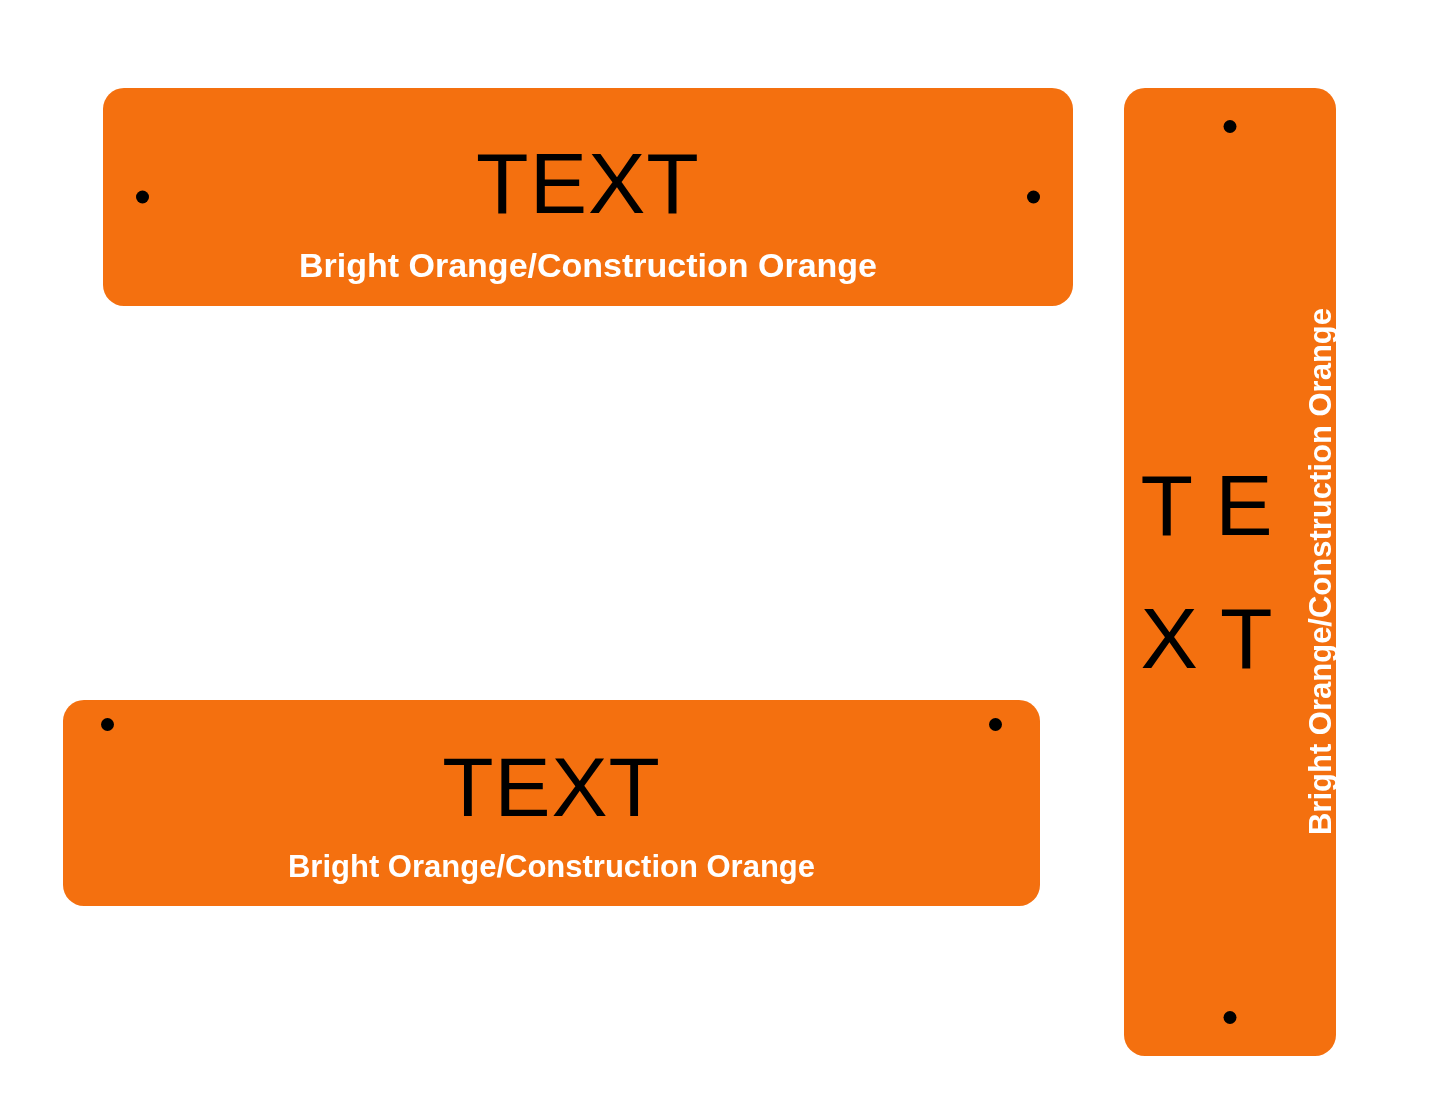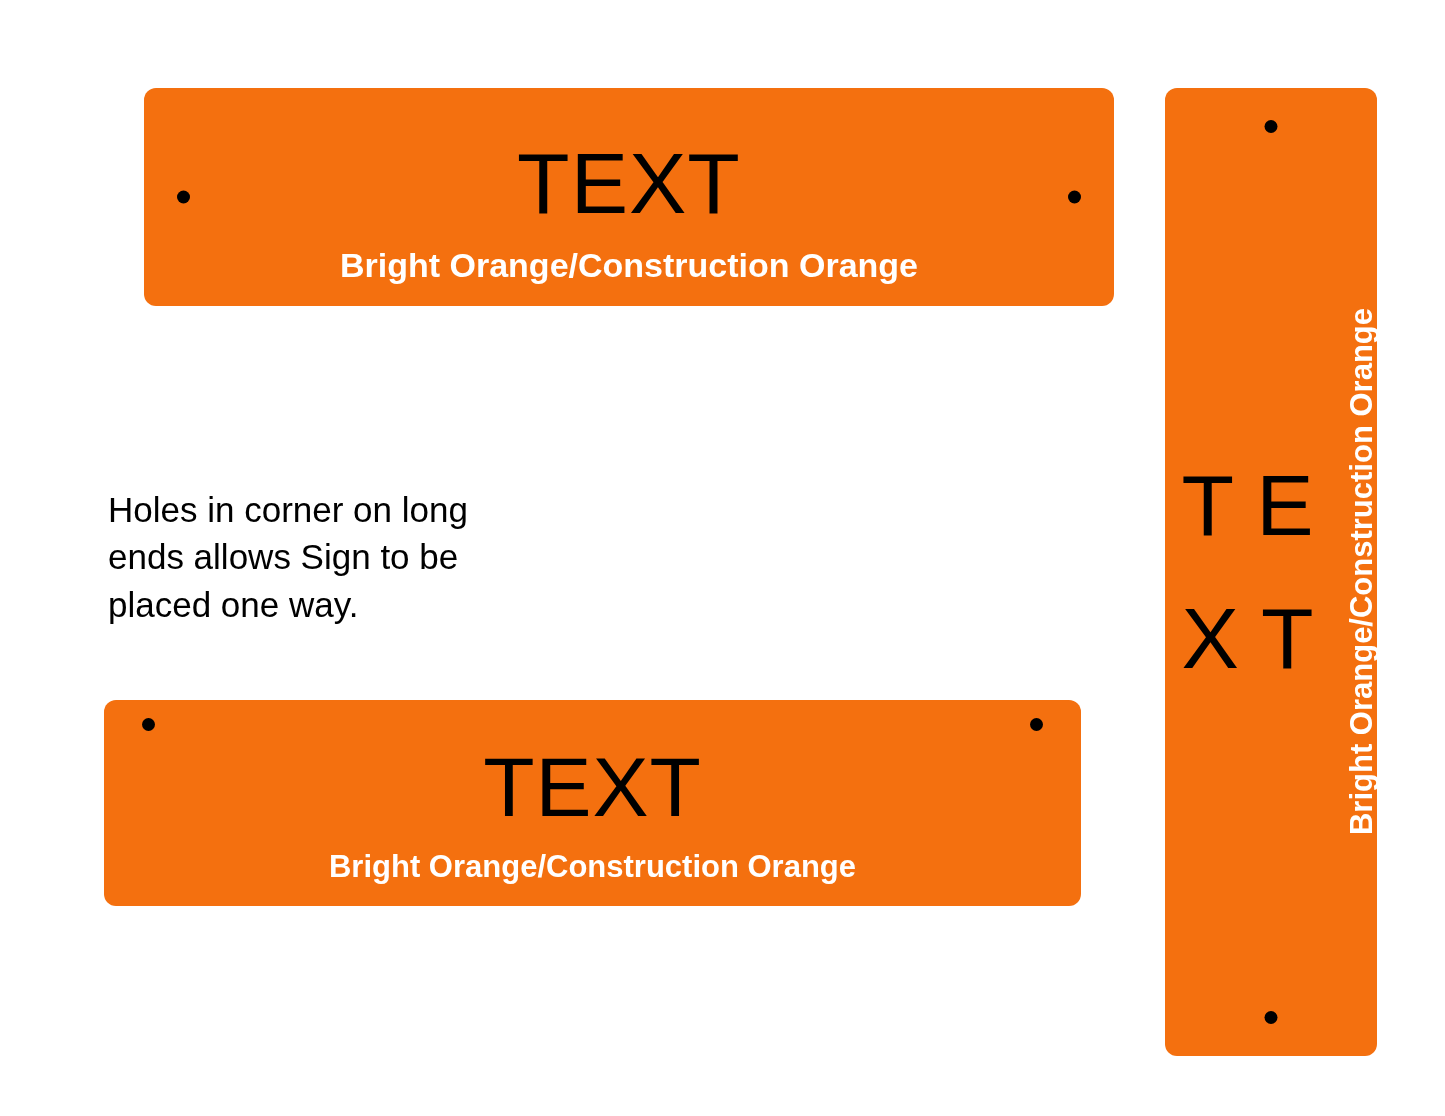--- a/index.html
+++ b/index.html
@@ -16,23 +16,22 @@
     width: 1445px;
     height: 1116px;
     background: #ffffff;
     overflow: hidden;
   }
 
   
   .sign {
     position: absolute;
     background: #f4700f;
-    border-radius: 12px;
+    border-radius: 21px;
     box-sizing: border-box;
-    margin-left: 41px;
   }
 
   .sign-h {
     display: flex;
     flex-direction: column;
     align-items: center;
   }
 
   .sign-text-main {
     color: #000000;
@@ -155,15 +154,14 @@
   <div class="sign" id="sign-vert">
     <span class="hole top"></span>
     <span class="hole bottom"></span>
     <div class="vert-letters">T
 E
 X
 T</div>
     <div class="vert-sub">Bright Orange/Construction Orange</div>
   </div>
 
-  <div class="note" id="note-corner">Holes in corner on long ends allows Sign to be placed one way.</div>
 
 </div>
 
 </body></html>

